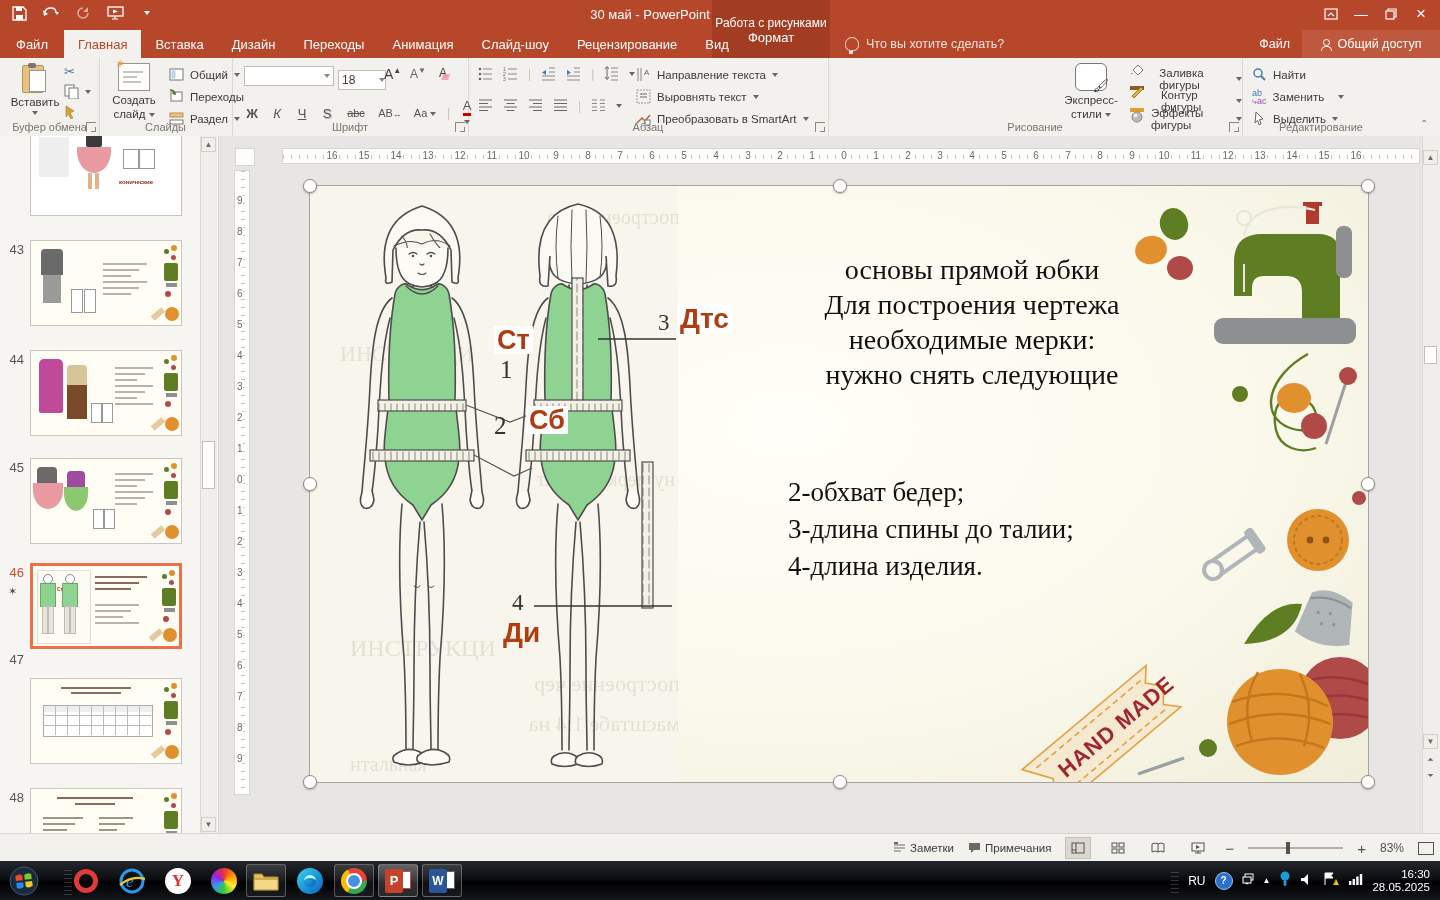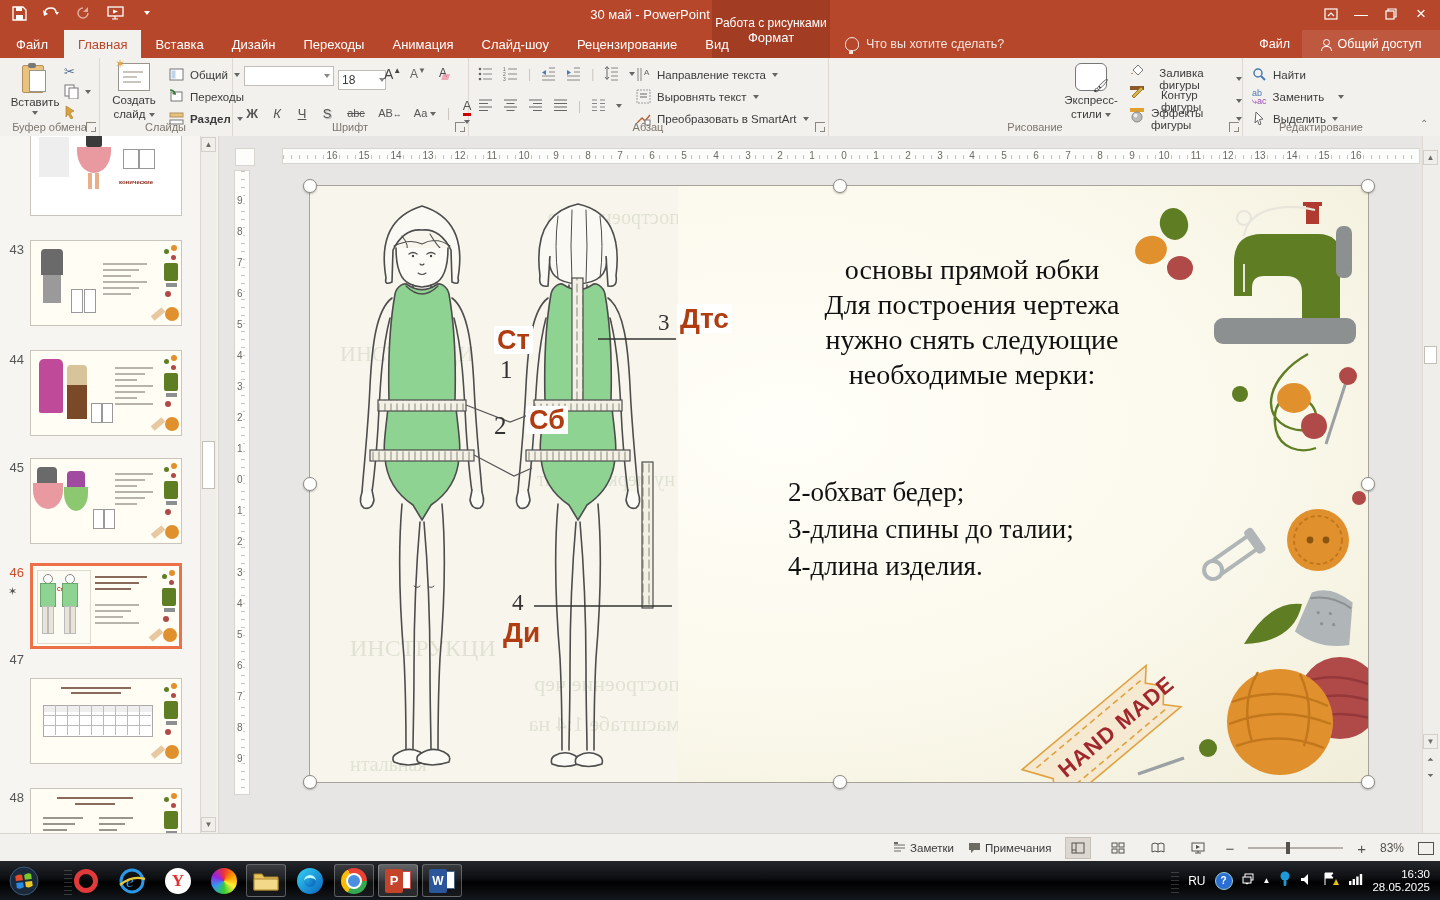--- a/index.html
+++ b/index.html
@@ -255,21 +255,21 @@
           <span class="caret"></span>
       </div>
       <div class="rowbtns" style="left:70px;top:28px;">
         <svg class="mini" viewBox="0 0 15 15">
             <rect x="2" y="3" width="11" height="9" fill="#fff" stroke="#777"></rect>
             <path d="M1 1 q4 0 5 4" fill="none" stroke="#3a7a3a" stroke-width="1.3"></path>
             <path d="M6 2 l1 4 -4-1z" fill="#3a7a3a"></path>
           </svg>
         <span class="smbtn">Переходы</span>
       </div>
-      <div class="rowbtns" style="left:70px;top:50px;font-weight:bold;">
+      <div class="rowbtns" style="left:70px;top:50px;">
         <svg class="mini" viewBox="0 0 15 15">
             <rect x="1" y="2" width="13" height="4" fill="#e8c27e" stroke="#b2925c"></rect>
             <rect x="1" y="9" width="13" height="4" fill="#fff" stroke="#777"></rect>
           </svg>
         <span class="smbtn">Раздел</span>
           <span class="caret"></span>
       </div>
       <div class="glabel">Слайды</div>
     </div>
 
@@ -760,22 +760,22 @@
       <div class="slabel" style="left:216px;top:220px;font-size:27px;">Сб</div>
       <div class="snum" style="left:184px;top:226px;font-size:25px;">2</div>
       <div class="snum" style="left:348px;top:124px;font-size:23px;">3</div>
       <div class="slabel" style="left:367px;top:118px;font-size:28px;">Дтс</div>
       <div class="snum" style="left:202px;top:404px;font-size:23px;">4</div>
       <div class="slabel" style="left:190px;top:432px;font-size:28px;background:transparent;">Ди</div>
 
       <div class="stitle" id="slide-title">
           <div>основы прямой юбки</div>
           <div>Для построения чертежа</div>
+          <div>необходимые мерки:</div>
           <div>нужно снять следующие</div>
-          <div>необходимые мерки:</div>
         </div>
       <div class="slist" id="slide-list">
           <div>2-обхват бедер;</div>
           <div>3-длина спины до талии;</div>
           <div>4-длина изделия.</div>
         </div>
 
       <svg class="abs" style="left:698px;top:0;" width="360" height="596" viewBox="0 0 360 596">
         <ellipse cx="166" cy="38" rx="14" ry="16" fill="#5f7d22" transform="rotate(-15 166 38)"></ellipse>
         <ellipse cx="143" cy="64" rx="16" ry="14" fill="#e0912e" transform="rotate(-15 143 64)"></ellipse>

